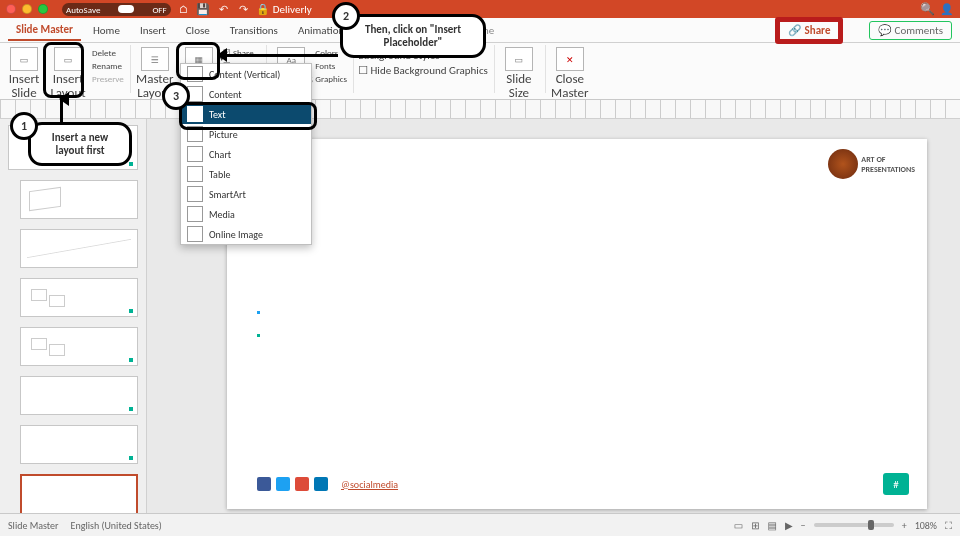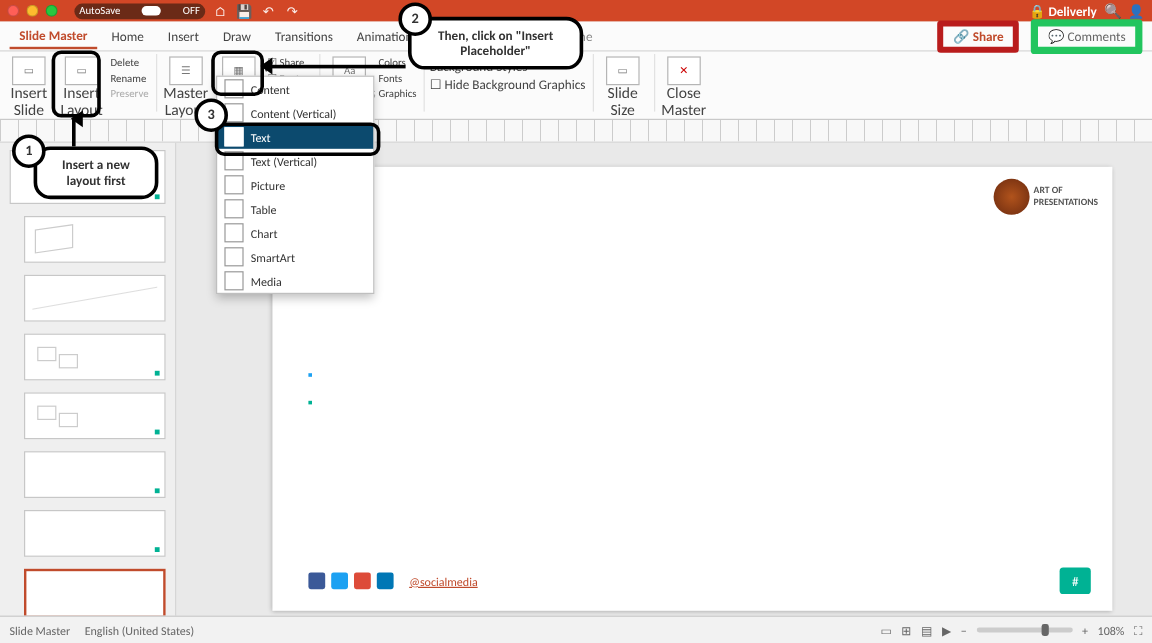--- a/index.html
+++ b/index.html
@@ -2,26 +2,26 @@
 <html><head>
 <meta charset="utf-8">
 <style>
 html,body{margin:0;padding:0;width:960px;height:536px;font-family:"Segoe UI",Calibri,Tahoma,sans-serif;overflow:hidden;background:#e6e6e6;font-size:11px;color:#333}
 .titlebar{height:18px;background:#d24726;color:#fff;display:flex;align-items:center;padding:0 6px;gap:6px}
 .mac-btn{width:8px;height:8px;border-radius:50%;border:1px solid rgba(0,0,0,.2)}
 .mac-close{background:#ff5f57}.mac-min{background:#febc2e}.mac-max{background:#28c840}
 .tb-autosave{background:#6b2a17;border-radius:8px;padding:1px 4px;font-size:9px;display:flex;align-items:center;gap:18px;margin-left:8px}
 .tb-pill{background:#fff;width:16px;height:8px;border-radius:4px;display:inline-block}
 .tb-i{width:14px;text-align:center;opacity:.9}
-.tb-center{flex:1;text-align:right;font-weight:700;font-size:11px}
+.tb-center{flex:1;text-align:left;font-weight:400;font-size:11px}
 .tabsbar{height:24px;background:#fbfbfb;border-bottom:1px solid #d0d0d0;display:flex;align-items:center;padding:0 8px;gap:4px;font-size:11px}
 .tab{padding:3px 8px;color:#444}
 .tab.active{color:#c04b2c;border-bottom:2px solid #c04b2c;font-weight:600}
 .share-btn{margin-left:auto;border:5px solid #b91c1c;border-radius:3px;padding:2px 8px;color:#c04b2c;font-weight:600}
-.comments-btn{border:6px solid #22c55e;border-radius:3px;padding:2px 8px;color:#666;margin-left:6px}
+.comments-btn{border:1px solid #22c55e;border-radius:3px;padding:2px 8px;color:#666;margin-left:22px}
 .ribbon{height:52px;background:#fbfbfb;border-bottom:1px solid #c9c9c9;display:flex;align-items:flex-start;padding:2px 4px;gap:4px}
 .rgroup{display:flex;align-items:flex-start;gap:4px;height:48px;border-right:1px solid #e2e2e2;padding-right:6px}
 .rbtn{width:40px;text-align:center;padding-top:2px}
 .rbtn .ic{width:26px;height:22px;margin:0 auto 1px;border:1px solid #b5b5b5;background:#fff;display:flex;align-items:center;justify-content:center;font-size:9px;color:#777}
 .rbtn .lbl{font-size:13px;line-height:1.1;color:#444}
 .ruler{height:18px;background:#f8f8f8;border-bottom:1px solid #d0d0d0;position:relative;overflow:hidden}
 .ruler::after{content:"";position:absolute;inset:0;background:repeating-linear-gradient(90deg,#ccc 0 1px,transparent 1px 15px)}
 .work{position:relative;height:402px;display:flex}
 .thumbs{width:130px;background:#efefef;border-right:1px solid #d0d0d0;padding:6px 8px;display:flex;flex-direction:column;gap:10px;overflow:hidden}
 .th{height:38px;background:#fff;border:1px solid #c7c7c7;position:relative}
@@ -71,21 +71,21 @@
   <span class="tb-i">↷</span>
   <span class="tb-center">🔒 <span>Deliverly</span></span>
   <span class="tb-i" style="font-size:12px">🔍</span>
   <span class="tb-i">👤</span>
 </div>
 
 <div class="tabsbar">
   <div class="tab active">Slide Master</div>
   <div class="tab">Home</div>
   <div class="tab">Insert</div>
-  <div class="tab">Draw</div>
+  <div class="tab">Close</div>
   <div class="tab">Transitions</div>
   <div class="tab">Animations</div>
   <div class="tab">Review</div>
   <div class="tab">View</div>
   <div class="tab" style="color:#888">Tell me</div>
   <div class="share-btn">🔗 <span>Share</span></div>
   <div class="comments-btn">💬 <span>Comments</span></div>
 </div>
 
 <div class="ribbon">
@@ -198,53 +198,53 @@
       <div class="pgnum" style="right:18px;bottom:14px;display:flex;align-items:center;justify-content:center;color:#fff">#</div>
       <div style="position:absolute;left:30px;top:172px;width:3px;height:3px;background:#1da1f2"></div>
       <div style="position:absolute;left:30px;top:195px;width:3px;height:3px;background:#00b294"></div>
     </div>
   </div>
 </div>
 
 <div class="dropdown">
   <div class="it">
       <span class="mi"></span>
+      <span>Content (Vertical)</span>
+    </div>
+  <div class="it">
+      <span class="mi"></span>
       <span>Content</span>
     </div>
-  <div class="it">
-      <span class="mi"></span>
-      <span>Content (Vertical)</span>
-    </div>
   <div class="it sel">
       <span class="mi"></span>
       <span>Text</span>
     </div>
   <div class="it">
       <span class="mi"></span>
-      <span>Text (Vertical)</span>
-    </div>
-  <div class="it">
-      <span class="mi"></span>
       <span>Picture</span>
     </div>
   <div class="it">
       <span class="mi"></span>
+      <span>Chart</span>
+    </div>
+  <div class="it">
+      <span class="mi"></span>
       <span>Table</span>
     </div>
   <div class="it">
       <span class="mi"></span>
-      <span>Chart</span>
-    </div>
-  <div class="it">
-      <span class="mi"></span>
       <span>SmartArt</span>
     </div>
   <div class="it">
       <span class="mi"></span>
       <span>Media</span>
+    </div>
+  <div class="it">
+      <span class="mi"></span>
+      <span>Online Image</span>
     </div>
 </div>
 
 <div class="box-hilite" style="left:43px;top:42px;width:35px;height:50px"></div>
 <div class="box-hilite" style="left:176px;top:42px;width:38px;height:32px"></div>
 <div class="box-hilite" style="left:179px;top:102px;width:132px;height:22px"></div>
 
 <div class="numball" style="left:10px;top:112px">
     <span>1</span>
   </div>

